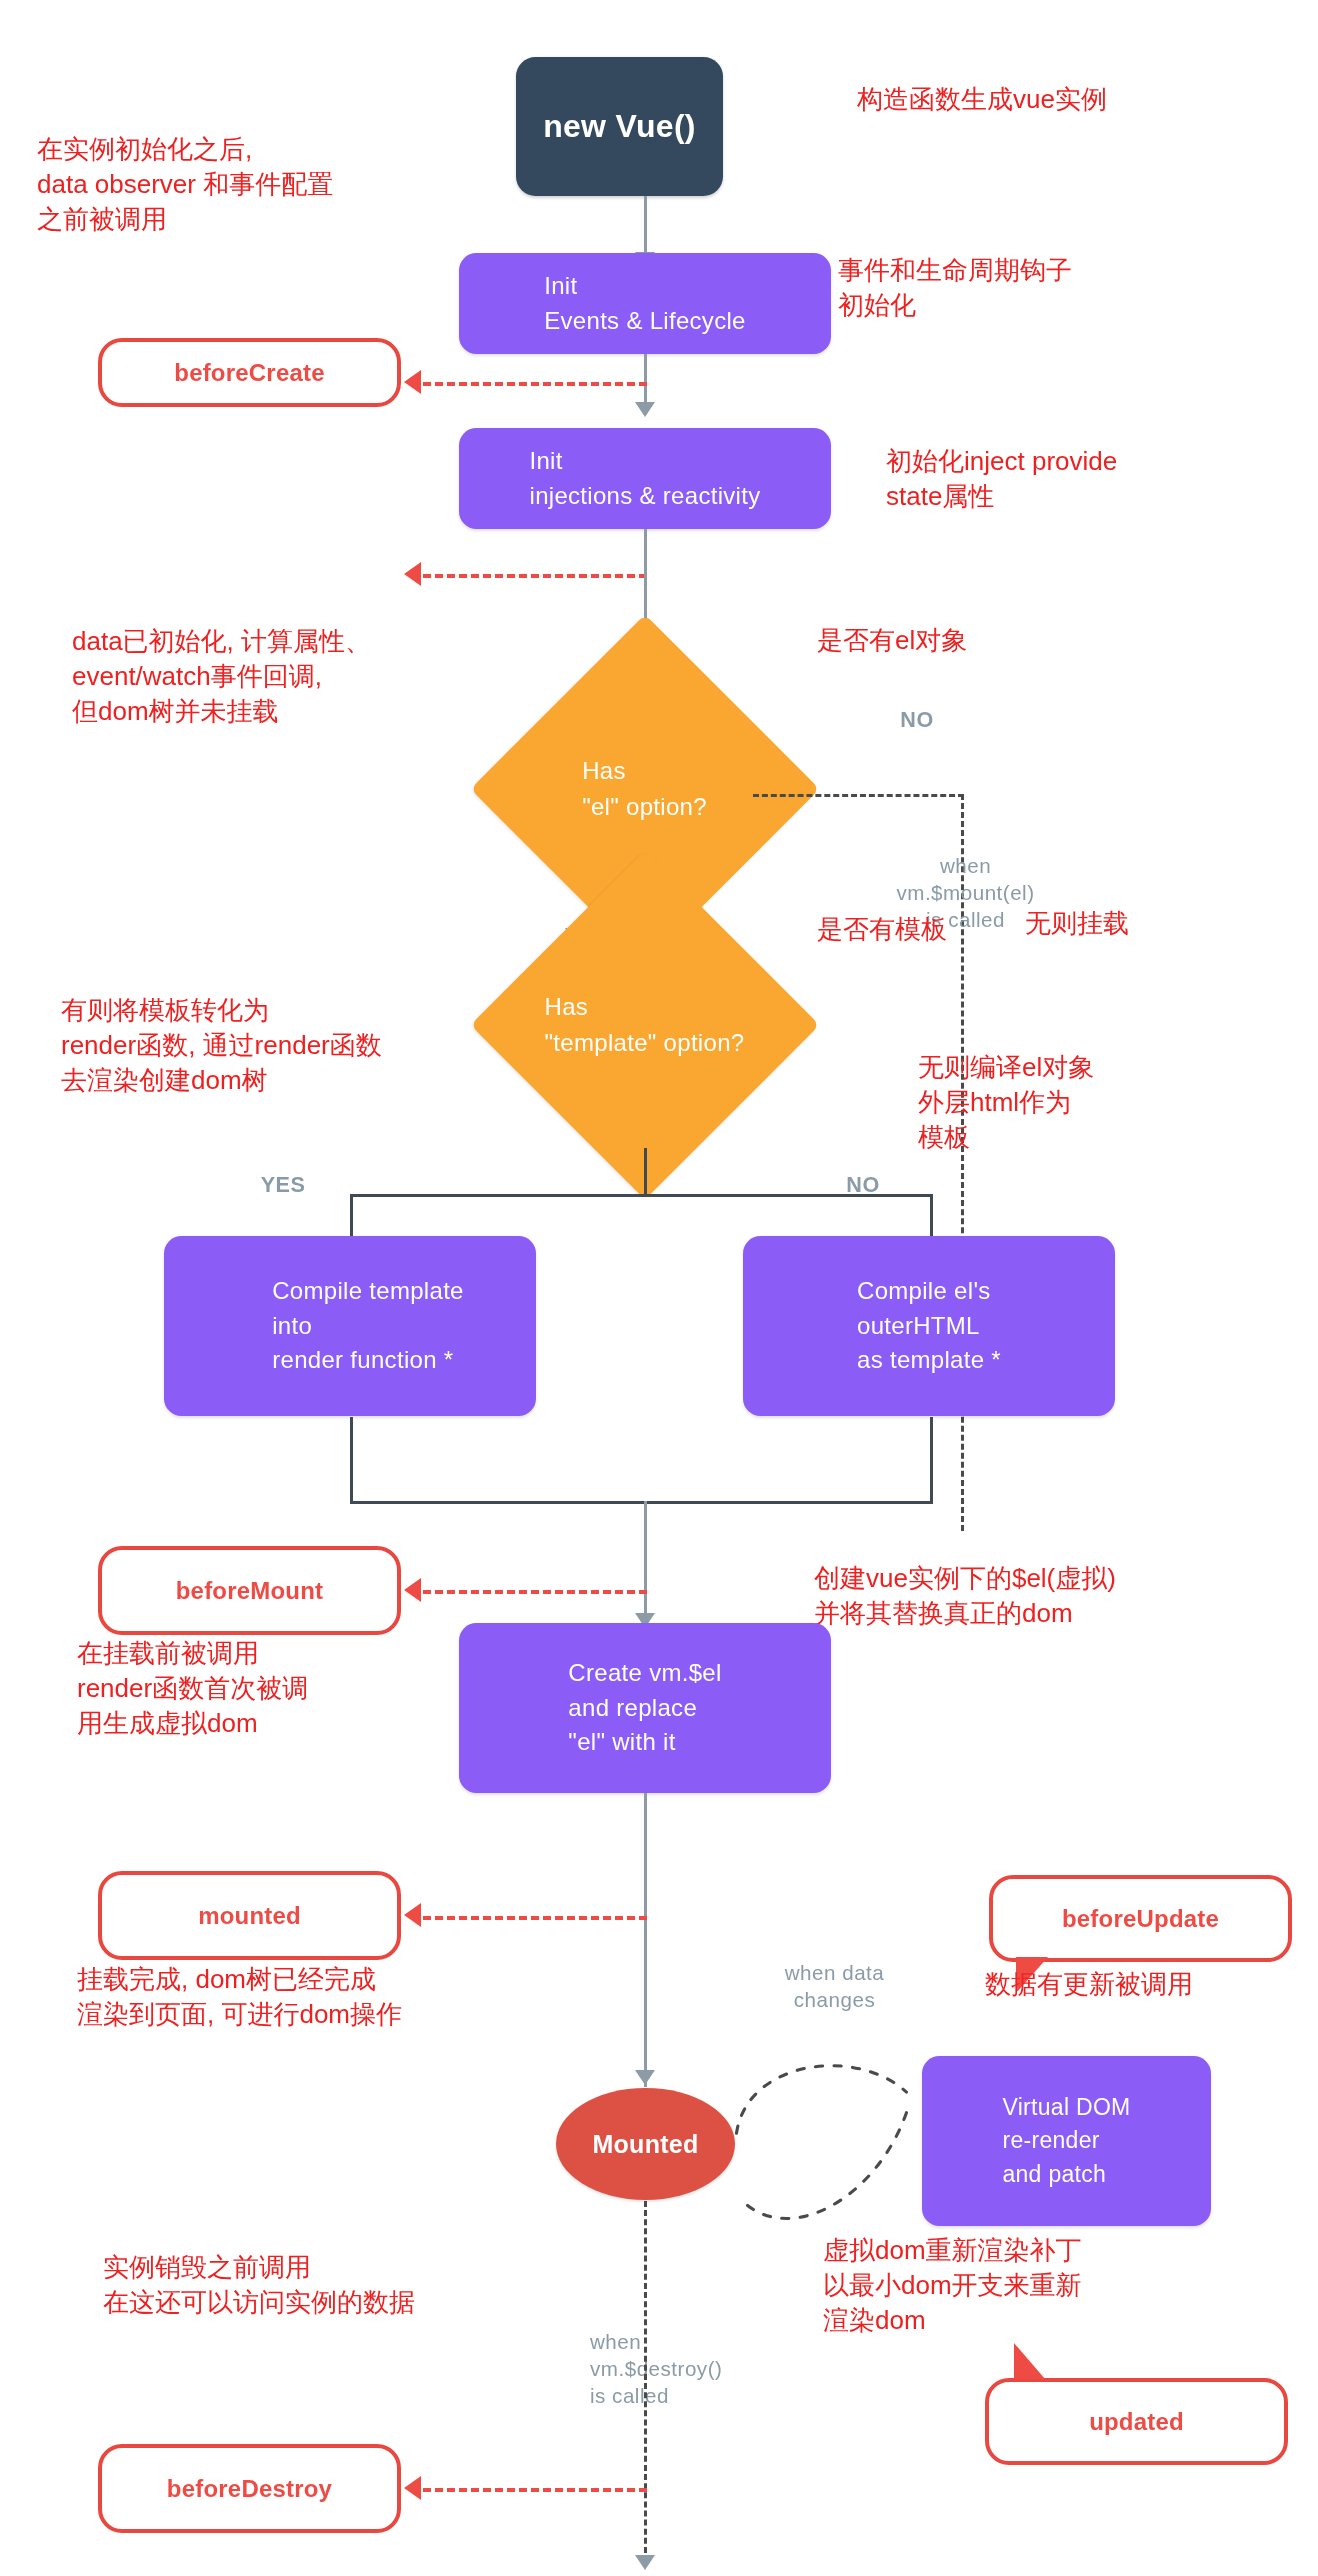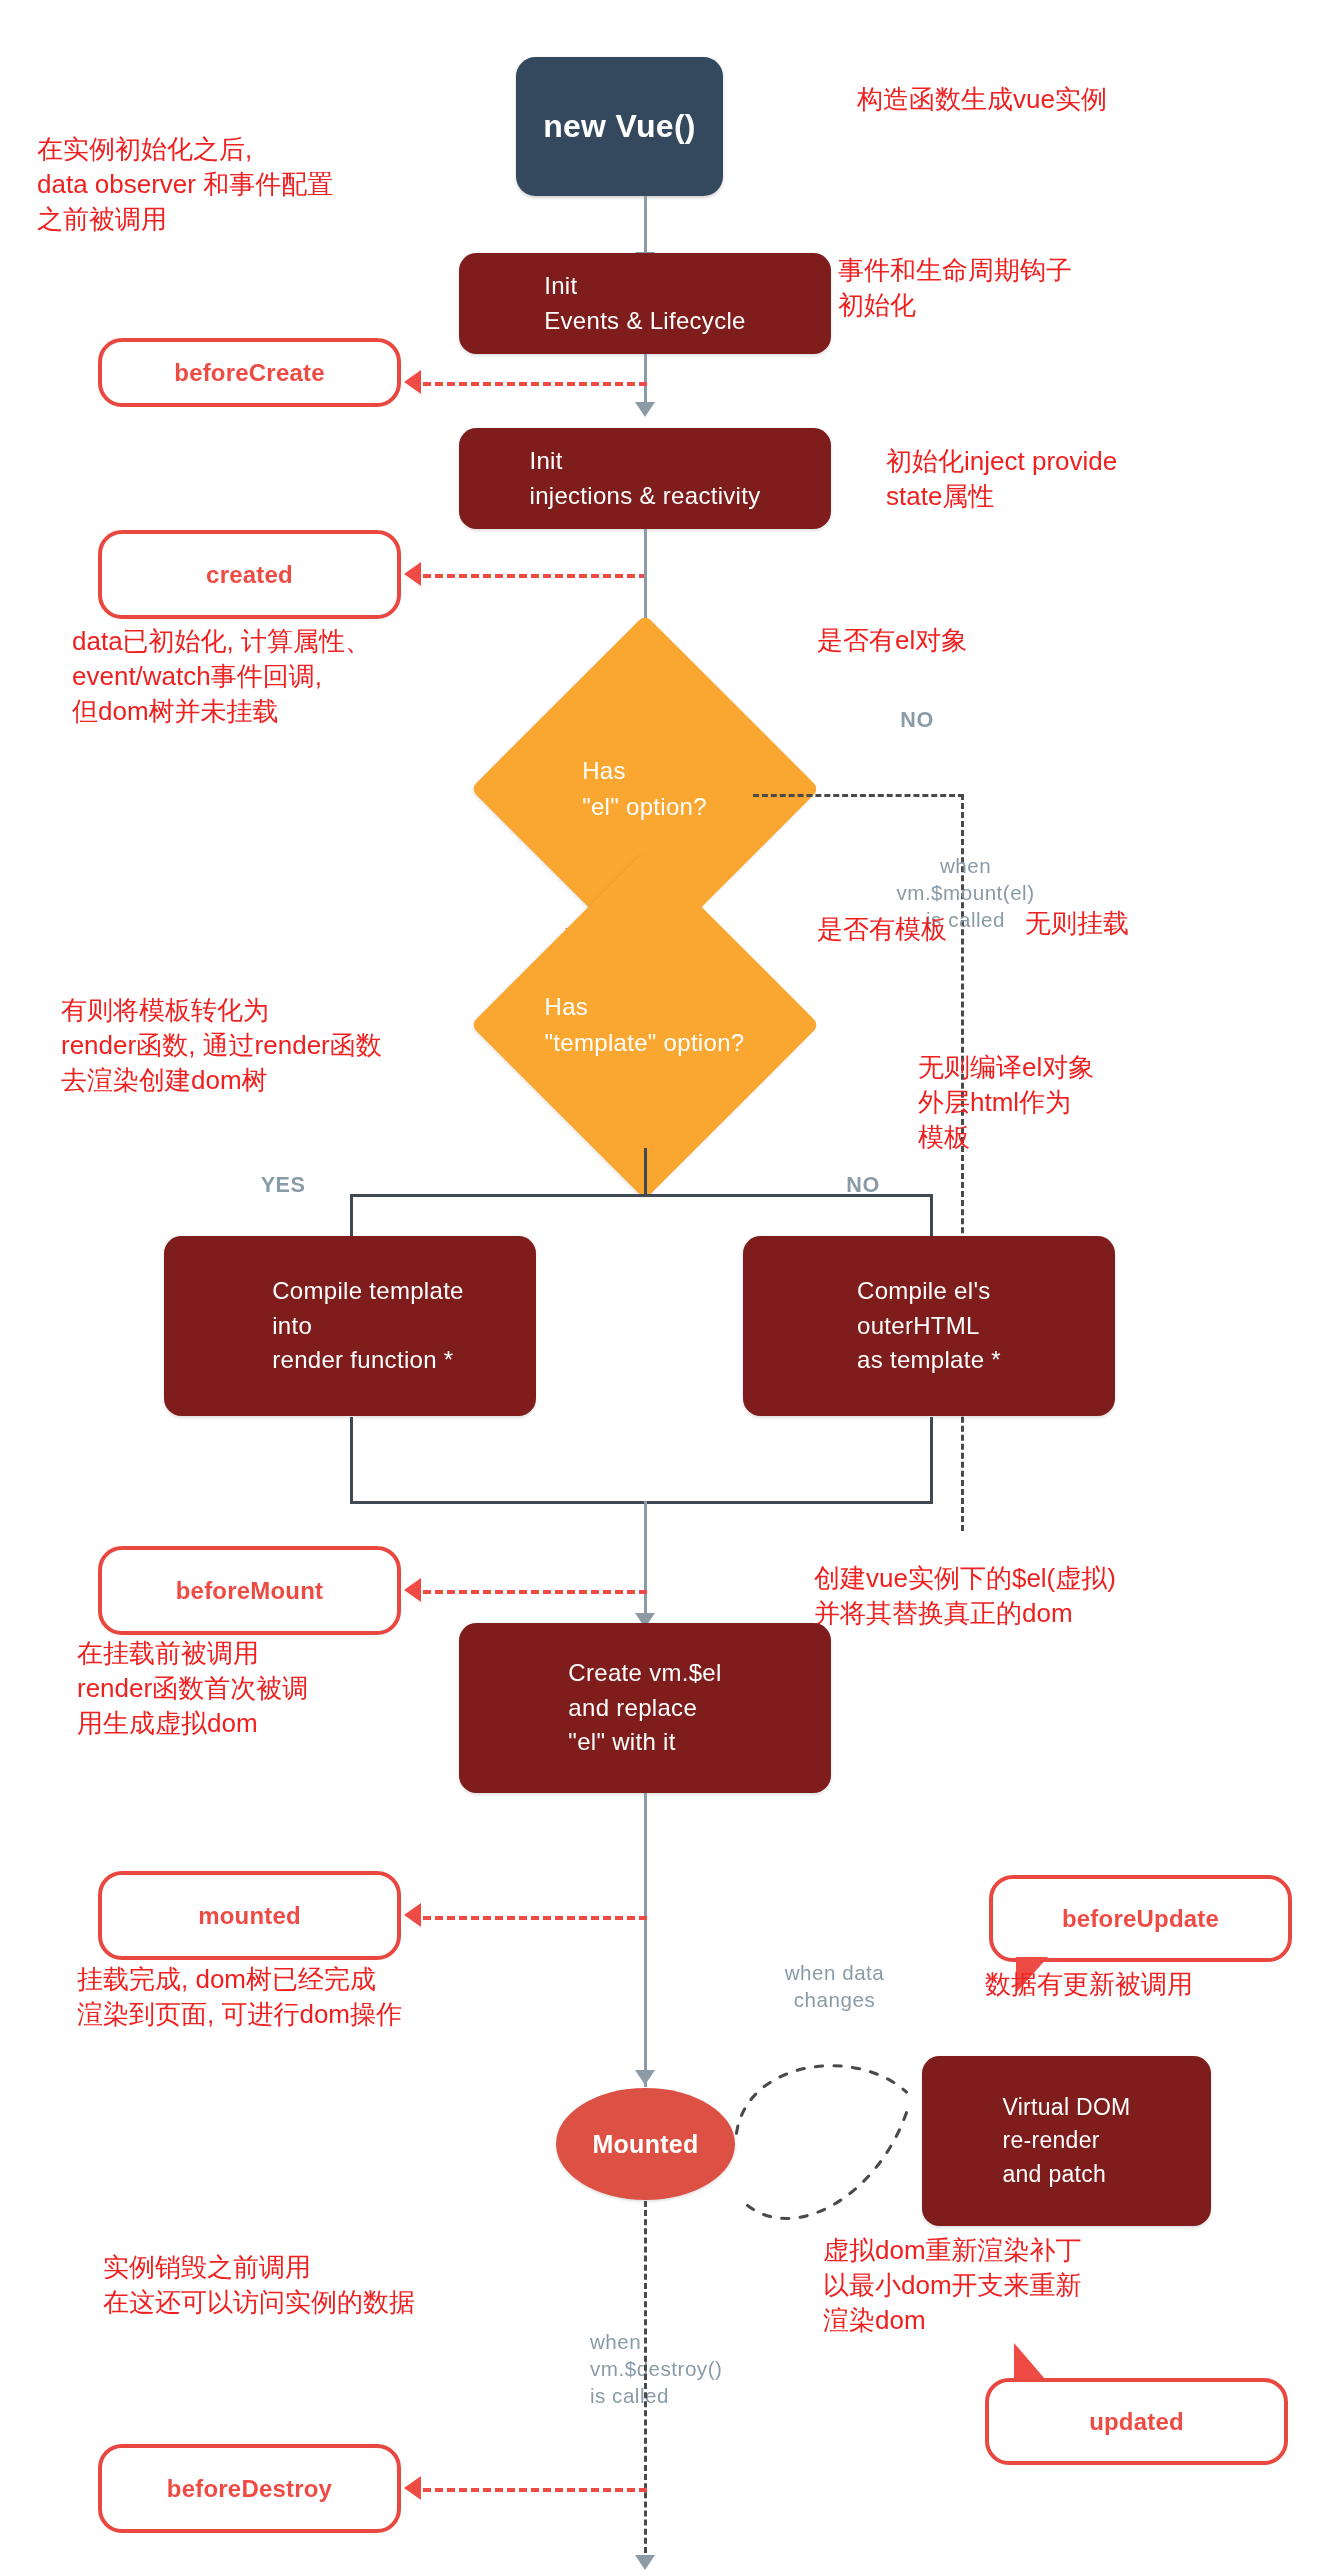--- a/index.html
+++ b/index.html
@@ -14,21 +14,21 @@
     position:absolute;box-sizing:border-box;display:flex;align-items:center;
     justify-content:center;color:#ffffff;
     font-family:"Liberation Sans","DejaVu Sans",sans-serif;
     letter-spacing:0.3px;white-space:pre-line;line-height:1.45;
   }
   .node-dark{
     background:#35495e;border-radius:19.6px;font-size:32px;font-weight:700;
     box-shadow:0 1.5px 3.1px rgba(0,0,0,.18);
   }
   .node-green{
-    background:#7f1d1d;border-radius:17.5px;font-size:24px;font-weight:400;
+    background:#8b5cf6;border-radius:17.5px;font-size:24px;font-weight:400;
     box-shadow:0 1.5px 3.1px rgba(0,0,0,.12);
   }
   .node-diamond{
     background:transparent;font-size:24px;font-weight:400;color:#fff;
   }
   .node-diamond .dshape{
     position:absolute;left:50%;top:50%;width:100%;height:100%;
     transform:translate(-50%,-50%) rotate(45deg);
     background:#f9a825;background:#faa732;border-radius:8.2px;z-index:0;
     box-shadow:0 1.5px 3.1px rgba(0,0,0,.10);
@@ -108,21 +108,20 @@
   <div class="hook" style="left:98px;top:338px;width:303px;height:69px;">beforeCreate</div>
   <div class="dash-red" style="left:423px;top:382px;width:224px;"></div>
   <div class="arrow-left-red" style="left:404px;top:370px;"></div>
 
   <div class="node node-green" style="left:459px;top:428px;width:372px;height:101px;">Init
 injections &amp; reactivity</div>
 
   <div class="annot" style="left:886px;top:444px;width:407px;">初始化inject provide
 state属性</div>
 
-  <div class="hook" style="left:98px;top:530px;width:303px;height:89px;">created</div>
   <div class="dash-red" style="left:423px;top:574px;width:224px;"></div>
   <div class="arrow-left-red" style="left:404px;top:562px;"></div>
 
   <div class="annot" style="left:72px;top:624px;width:546px;">data已初始化, 计算属性、
 event/watch事件回调,
 但dom树并未挂载</div>
 
   <div class="vline" style="left:644px;top:529px;height:128px;"></div>
   <div class="arrow-down" style="left:635px;top:647px;"></div>
 

